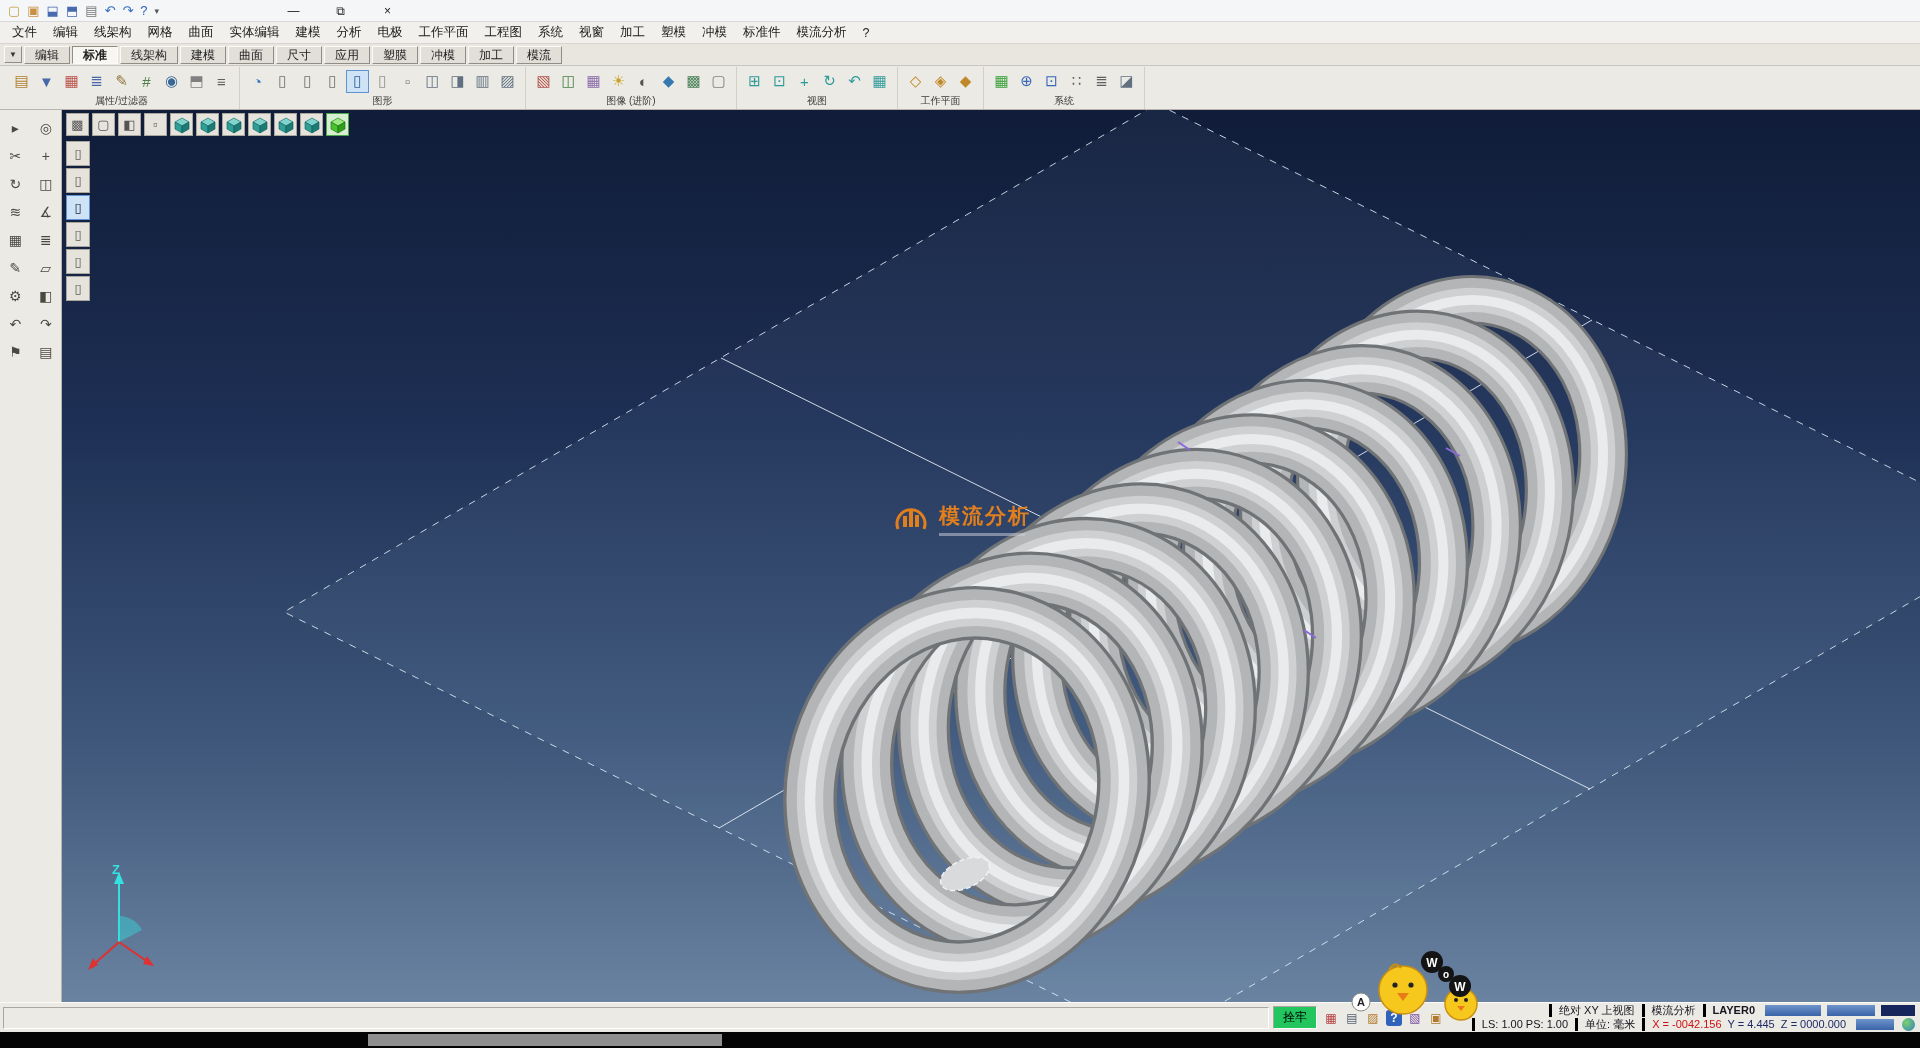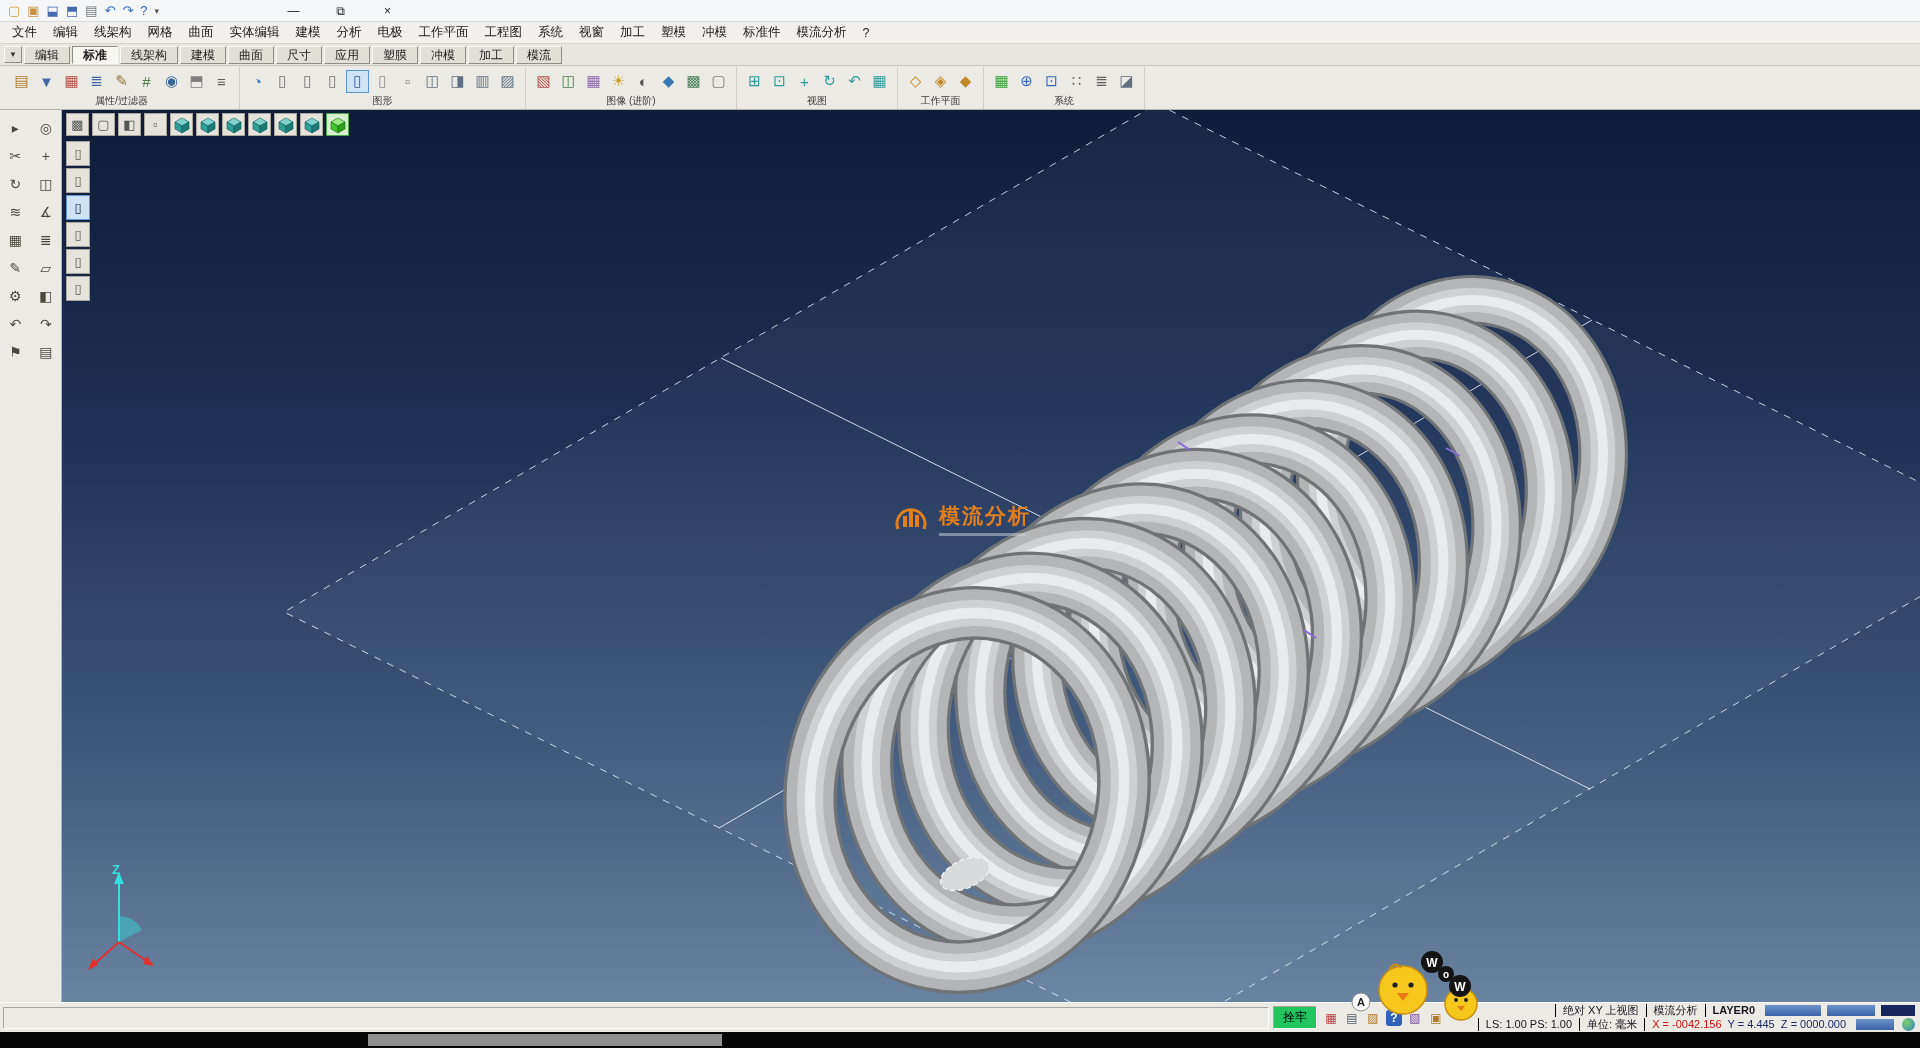--- a/index.html
+++ b/index.html
@@ -61,21 +61,21 @@
   .mwo { font:bold 10px "Liberation Sans",sans-serif; text-anchor:middle; fill:#fff; }
 
   
   .statusbar { height:30px; background:#eceae4; border-top:1px solid #fbfaf8; display:flex; align-items:center; font-size:11px; }
   .sb-spacer { flex:1; height:22px; margin:0 4px 0 3px; border:1px solid; border-color:#aaa7a0 #ffffff #ffffff #aaa7a0; }
   .lock-btn { padding:2px 9px; font-size:12px; background:#22c55e; border:1px solid; border-color:#aaa7a0 #ffffff #ffffff #aaa7a0; margin-right:6px; }
   .status-icons { display:flex; align-items:center; gap:5px; padding-right:8px; }
   .st-ic { width:16px; height:16px; font-size:12px; display:flex; align-items:center; justify-content:center; font-weight:bold; }
   .sb-right { width:468px; display:flex; flex-direction:column; justify-content:center; gap:1px; padding-right:5px; }
   .sb-row { display:flex; align-items:center; height:13px; justify-content:flex-end; }
-  .fld { border-left:1px solid #000000; padding:0 7px; white-space:nowrap; line-height:13px; color:#15151f; }
+  .fld { border-left:3px solid #000000; padding:0 7px; white-space:nowrap; line-height:13px; color:#15151f; }
   .fld.strong { font-weight:bold; }
   .coords .cx { color:#cc1212; }
   .coords .cyz { color:#1c2a66; }
   .bluebar { height:11px; background:linear-gradient(#6f94cc,#3a64a8); margin:0 3px; }
   .bb1 { width:56px; } .bb2 { width:48px; } .bb3 { width:38px; }
   .navybar { width:34px; height:11px; background:#16265c; margin-left:3px; }
   .globe { width:13px; height:13px; border-radius:50%; background:radial-gradient(circle at 35% 35%, #7fd06f, #2e7fc0); margin-left:5px; }
 
   .taskbar { height:16px; background:#050505; position:relative; }
   .task-seg { position:absolute; left:368px; top:2px; width:354px; height:12px; background:#8f8f8f; }

